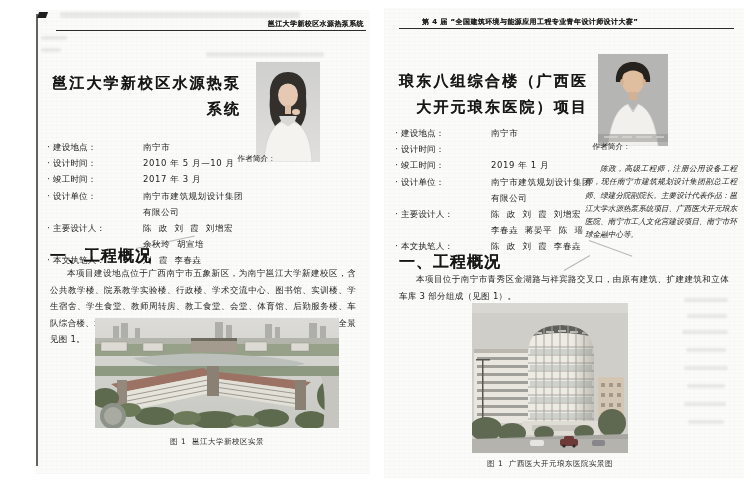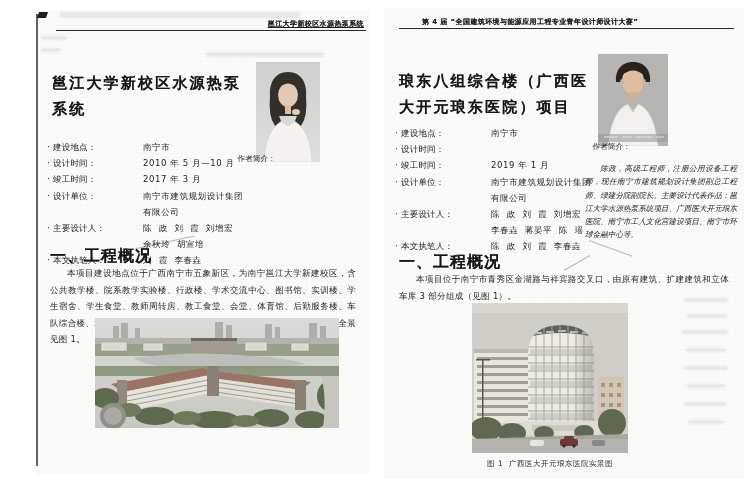--- a/index.html
+++ b/index.html
@@ -13,21 +13,21 @@
       repeating-linear-gradient(0deg, rgba(0,0,0,0.014) 0 1px, transparent 1px 4px),
       repeating-linear-gradient(90deg, rgba(0,0,0,0.008) 0 1px, transparent 1px 5px);
   }
   #left-page{left:36px;top:10px;width:334px;height:464px;}
   #right-page{left:384px;top:8px;width:360px;height:470px;}
   .abs{position:absolute;}
   .rh{font-size:7px;font-weight:bold;color:#1c1c1c;letter-spacing:0.4px;white-space:nowrap;
       text-shadow:0 0 0.4px rgba(30,30,30,0.7);}
   .rule{height:1.4px;background:#2c2c2c;}
   .doc-title{font-size:15px;font-weight:bold;color:#161616;letter-spacing:2.2px;
-      line-height:26px;text-shadow:0 0 0.5px rgba(20,20,20,0.6);white-space:nowrap;}
+      line-height:26px;text-shadow:0 0 0.5px rgba(20,20,20,0.6);white-space:nowrap;text-align:right;}
   .portrait{overflow:hidden;}
   .info{font-size:8.5px;color:#222;}
   .row{display:flex;line-height:16.2px;}
   .bullet{width:9px;text-align:center;color:#333;flex:0 0 9px;}
   .label{width:54px;flex:0 0 54px;letter-spacing:0.2px;}
   .value{white-space:pre-wrap;letter-spacing:0.6px;padding-left:36px;}
   .bio{font-size:7.6px;line-height:13.2px;color:#232323;text-align:justify;}
   .bio .bio-head{display:block;text-indent:1em;}
   .bio .bio-body{display:block;text-indent:2em;margin-top:9px;font-style:italic;}
   .sec{font-size:16px;font-weight:bold;color:#151515;letter-spacing:1px;
@@ -46,21 +46,21 @@
 
 <div id="left-page" class="page">
   <div class="abs edge-line" style="left:0;top:4px;height:452px;"></div>
   <div class="abs corner-mark" style="left:2px;top:2px;width:9px;height:6px;"></div>
   <div class="abs smudge" style="left:24px;top:2px;width:240px;height:6px;"></div>
   <div class="abs smudge" style="left:5px;top:26px;width:26px;height:4px;"></div>
   <div class="abs smudge" style="left:5px;top:38px;width:20px;height:4px;"></div>
   <div class="abs smudge" style="left:170px;top:42px;width:118px;height:5px;"></div>
   <div class="abs scratch" style="left:100px;top:238px;width:60px;transform:rotate(-12deg);"></div>
 
-  <div class="abs rh" style="right:6px;top:9px;text-decoration:underline;">邕江大学新校区水源热泵系统</div>
+  <div class="abs rh" style="right:6px;top:9px;">邕江大学新校区水源热泵系统</div>
   <div class="abs rule" style="left:20px;right:4px;top:20px;"></div>
 
   <div class="abs doc-title" style="left:16px;top:60px;">
     <div>邕江大学新校区水源热泵</div>
     <div>系统</div>
   </div>
 
   <div class="abs portrait" style="left:220px;top:52px;width:64px;height:100px;">
     <svg width="64" height="100" viewBox="0 0 64 100">
       <defs>
@@ -178,20 +178,21 @@
       <g fill="#6d7a5a">
         <ellipse cx="34" cy="92" rx="12" ry="7"></ellipse>
           <ellipse cx="92" cy="100" rx="14" ry="7"></ellipse>
         <ellipse cx="150" cy="103" rx="14" ry="6"></ellipse>
       </g>
       <circle cx="18" cy="98" r="13" fill="#8d9288"></circle>
         <circle cx="18" cy="98" r="9" fill="#a9aaa2"></circle>
       <path d="M226 58 q6 20 2 52 l16 0 l0 -52z" fill="#c6c5bf"></path>
     </svg>
   </div>
+  <div class="abs figcap" style="left:59px;top:427px;width:244px;">图 1  邕江大学新校区实景</div>
 </div>
 
 <div id="right-page" class="page">
   <div class="abs smudge" style="left:300px;top:290px;width:44px;height:4px;"></div>
   <div class="abs smudge" style="left:303px;top:306px;width:40px;height:4px;"></div>
   <div class="abs smudge" style="left:298px;top:322px;width:46px;height:4px;"></div>
   <div class="abs smudge" style="left:302px;top:340px;width:40px;height:4px;"></div>
   <div class="abs smudge" style="left:300px;top:358px;width:44px;height:4px;"></div>
   <div class="abs smudge" style="left:303px;top:376px;width:38px;height:4px;"></div>
   <div class="abs smudge" style="left:300px;top:394px;width:42px;height:4px;"></div>

